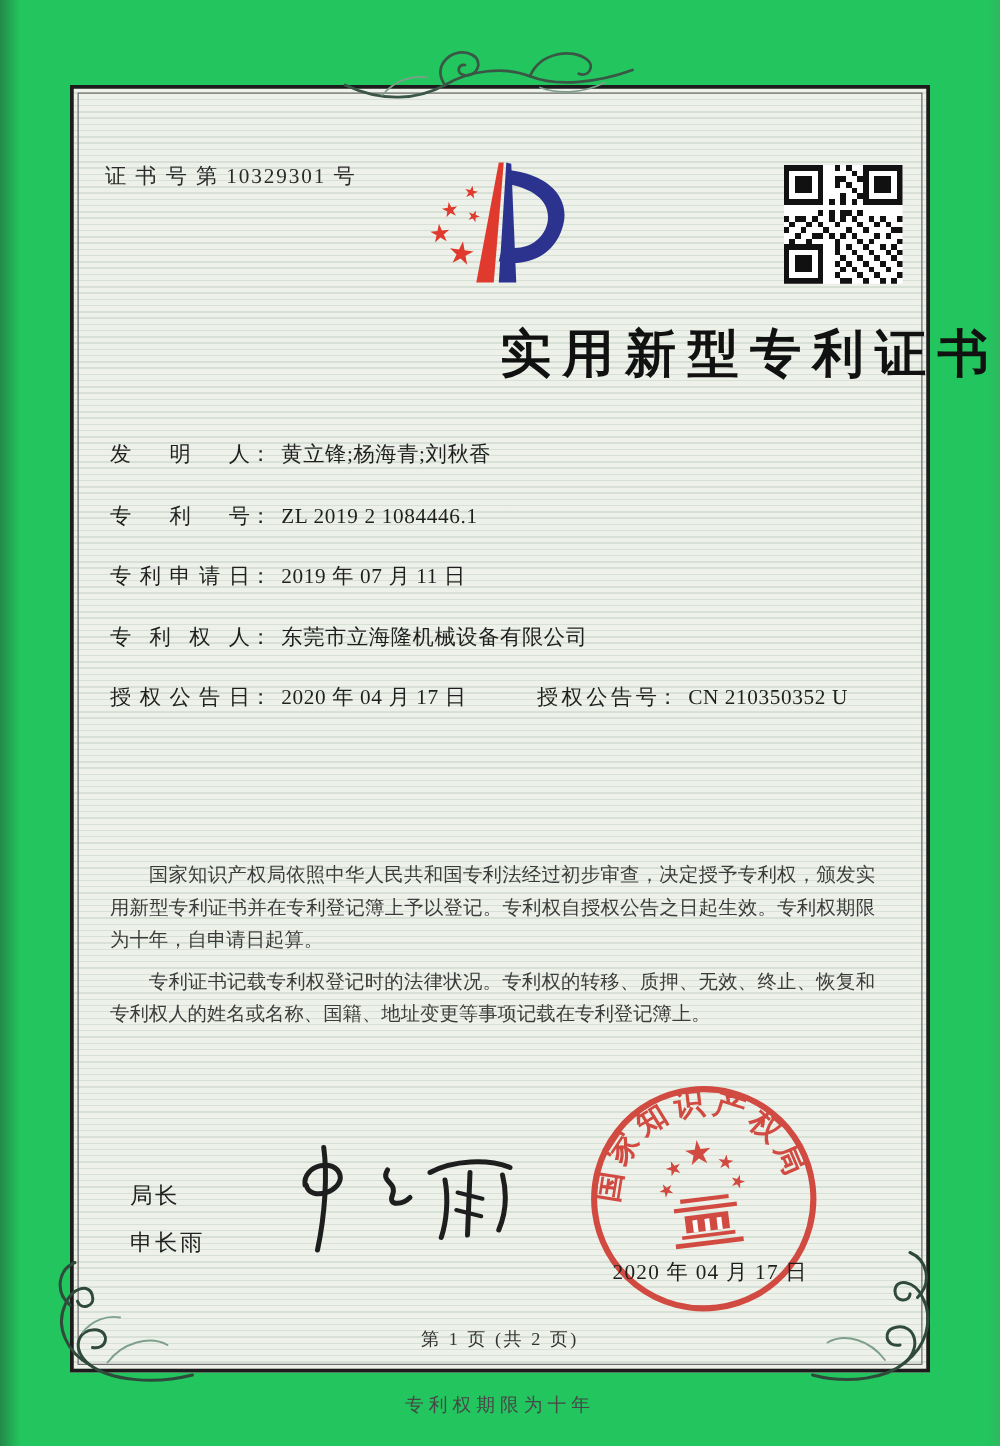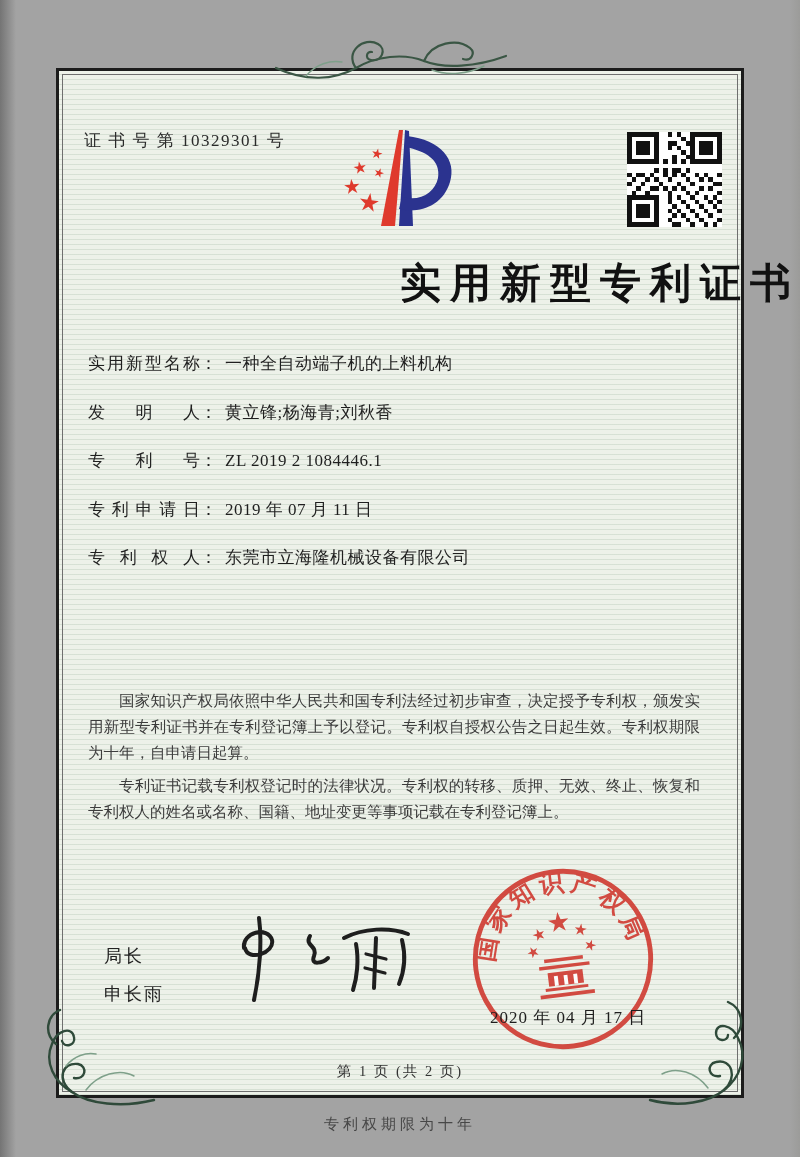--- a/index.html
+++ b/index.html
@@ -1,18 +1,18 @@
 <!DOCTYPE html>
 <html><head>
 <meta charset="utf-8">
 <style>
   * { margin:0; padding:0; box-sizing:border-box; }
   html,body { width:800px; height:1157px; background:#dfdfdb; }
   body { font-family:"Liberation Serif","DejaVu Serif",serif; color:#222; }
-  .photo { position:relative; width:800px; height:1157px; background:#a3a3a3; overflow:hidden; }
+  .photo { position:relative; width:800px; height:1157px; background:#22c55e; overflow:hidden; }
   .photo::before { content:""; position:absolute; left:0; top:0; bottom:0; width:16px;
     background:linear-gradient(90deg, rgba(40,40,40,.38), rgba(40,40,40,0)); z-index:9; }
   .photo::after { content:""; position:absolute; right:0; top:0; bottom:0; width:10px;
     background:linear-gradient(270deg, rgba(120,120,110,.18), rgba(0,0,0,0)); z-index:9; }
 
   
   .frame { position:absolute; left:56px; top:68px; width:688px; height:1030px;
     border:3px solid #1c1c1c; background:#edf1e9;
     background-image:repeating-linear-gradient(0deg, rgba(125,158,130,.20) 0 1px, rgba(0,0,0,0) 1px 5px);
   }
@@ -136,33 +136,38 @@
         M10,18h1v1h-1z M12,18h1v1h-1z M15,18h1v1h-1z M18,18h1v1h-1z
         M9,19h1v1h-1z M13,19h1v1h-1z M16,19h1v1h-1z M20,19h1v1h-1z
         M10,20h2v1h-2z M14,20h1v1h-1z M17,20h1v1h-1z M19,20h1v1h-1z"></path>
     </g>
   </svg>
 
   <div class="title">实用新型专利证书</div>
 
   <div class="rows">
     <div class="row">
-      <span class="f-label">实用新型名称</span><span class="f-colon">：</span><span class="f-value">一种全自动端子机的上料机构</span>
-    </div>
-    <div class="row">
       <span class="f-label">发明人</span><span class="f-colon">：</span><span class="f-value">黄立锋;杨海青;刘秋香</span>
     </div>
     <div class="row">
       <span class="f-label">专利号</span><span class="f-colon">：</span><span class="f-value">ZL 2019 2 1084446.1</span>
     </div>
     <div class="row">
       <span class="f-label">专利申请日</span><span class="f-colon">：</span><span class="f-value">2019 年 07 月 11 日</span>
     </div>
     <div class="row">
       <span class="f-label">专利权人</span><span class="f-colon">：</span><span class="f-value">东莞市立海隆机械设备有限公司</span>
+    </div>
+    <div class="row">
+      <span>
+        <span class="f-label">授权公告日</span><span class="f-colon">：</span><span class="f-value">2020 年 04 月 17 日</span>
+      </span>
+      <span class="grant-no-group">
+        <span class="f-label">授权公告号</span><span class="f-colon">：</span><span class="f-value">CN 210350352 U</span>
+      </span>
     </div>
   </div>
 
   <div class="paras">
     <p>国家知识产权局依照中华人民共和国专利法经过初步审查，决定授予专利权，颁发实用新型专利证书并在专利登记簿上予以登记。专利权自授权公告之日起生效。专利权期限为十年，自申请日起算。</p>
     <p>专利证书记载专利权登记时的法律状况。专利权的转移、质押、无效、终止、恢复和专利权人的姓名或名称、国籍、地址变更等事项记载在专利登记簿上。</p>
   </div>
 
   <div class="signer">
     <div>局长</div>

